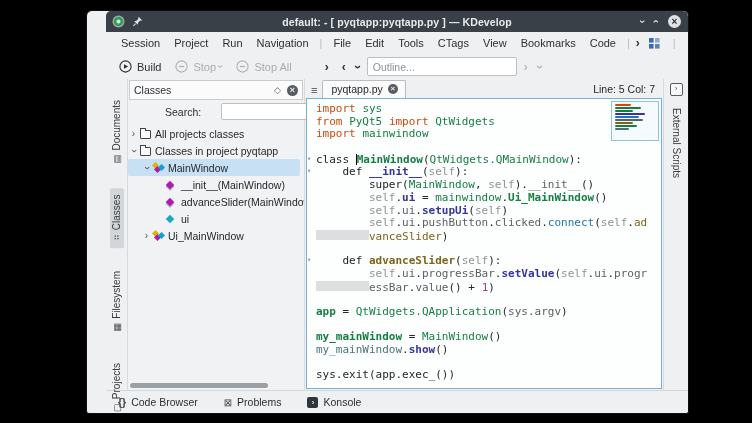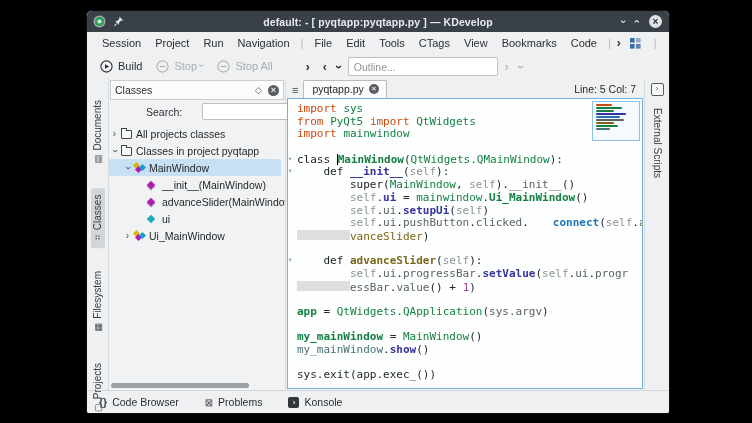--- a/index.html
+++ b/index.html
@@ -1,20 +1,20 @@
 <!DOCTYPE html>
 <html><head>
 <meta charset="utf-8">
 <style>
   html,body{margin:0;padding:0;background:#000;}
   .screen{position:relative;width:752px;height:423px;background:#000;overflow:hidden;
           font-family:"Liberation Sans",sans-serif;-webkit-font-smoothing:antialiased;}
   .window{position:absolute;left:86px;top:10px;width:582px;height:402px;
           background:#eff0f1;border:1px solid #0c0e10;border-radius:6px 6px 3px 3px;
-          box-shadow:0 4px 18px rgba(0,0,0,.65);display:flex;flex-direction:column;overflow:hidden;}
+          box-shadow:0 4px 18px rgba(0,0,0,.65);display:flex;flex-direction:column;overflow:hidden;padding-left:19px;}
   
   .titlebar{height:21px;background:#3a4047;display:flex;align-items:center;position:relative;
             border-radius:5px 5px 0 0;flex:0 0 auto;}
   .titlebar .tleft{position:absolute;left:6px;display:flex;align-items:center;gap:7px;}
   .title-text{width:100%;text-align:center;color:#e9ebed;font-size:10.5px;font-weight:bold;letter-spacing:.1px;}
   .titlebar .tright{position:absolute;right:7px;display:flex;align-items:center;gap:10px;}
   .chev{display:inline-block;color:#d7dadc;font-size:11px;font-weight:bold;line-height:1;}
   .chev.down{transform:rotate(90deg);}
   .chev.up{transform:rotate(-90deg);}
   .circle-x{display:inline-flex;align-items:center;justify-content:center;width:13px;height:13px;border-radius:50%;
@@ -23,21 +23,21 @@
   
   .menubar{height:22px;display:flex;align-items:center;padding:0 8px;gap:1px;font-size:11px;color:#2b2f33;flex:0 0 auto;}
   .menu-item{padding:2px 7px;border-radius:2px;}
   .menu-sep{color:#b7bbbe;padding:0 4px;}
   .menubar .spacer{flex:1;}
   .mb-right{display:flex;align-items:center;gap:9px;padding-right:2px;}
   .mb-right .ovf{color:#2b2f33;font-size:12px;font-weight:bold;}
   .area-btn{display:flex;align-items:center;gap:4px;font-size:11px;color:#2b2f33;}
   
   .toolbar{height:25px;display:flex;align-items:center;padding:0 8px;gap:4px;font-size:11px;color:#2b2f33;flex:0 0 auto;}
-  .tb-btn{display:flex;align-items:flex-start;gap:5px;padding:2px 5px;}
+  .tb-btn{display:flex;align-items:center;gap:5px;padding:2px 5px;}
   .tb-btn.disabled{color:#a9adb0;}
   .tb-caret{color:#a9adb0;font-size:10px;transform:rotate(90deg);display:inline-block;margin-left:-2px;}
   .tb-ovf{font-size:12px;font-weight:bold;margin:0 6px 0 24px;}
   .tb-input{height:17px;border:1px solid #bcc0c3;border-radius:2px;background:#fff;font-size:10.5px;
             font-family:"Liberation Sans",sans-serif;color:#2b2f33;padding:0 5px;outline:none;}
   .tb-input::placeholder{color:#8f9begray;color:#8f94 98;}
   .tb-input::placeholder{color:#8f9498;}
   .nav-chev{font-size:12px;font-weight:bold;margin:0 3px;}
   .nav-chev.rot{transform:rotate(90deg);display:inline-block;}
   .nav-chev.dis{color:#b4b8bb;}
@@ -96,21 +96,21 @@
         font-size:11px;line-height:12.7px;white-space:pre;}
   .cl{position:relative;padding-left:9px;height:12.7px;}
   .fold-mark{position:absolute;left:0px;top:2px;font-size:7px;color:#8a97a0;line-height:1;}
   .wrapfill{display:inline-block;width:53px;height:10px;background:#dcdee0;}
   .sg-kw{color:#cb4a0e;}
   .sg-mod{color:#157f43;}
   .sg-mb{color:#157f43;font-weight:bold;}
   .sg-dk{font-weight:normal;color:#1b1e20;}
   .sg-cd{font-weight:bold;color:#157f43;}
   .sg-fn{font-weight:bold;color:#35359c;}
-  .sg-cn{font-weight:bold;color:#2076b4;margin-left:24px;}
+  .sg-cn{font-weight:normal;color:#2076b4;}
   .sg-sf{color:#8f9396;}
   .sg-at{color:#5c6165;}
   .sg-pl{color:#24282b;}
   .sg-ol{color:#7b6618;}
   .sg-ob{color:#7b6618;font-weight:bold;}
   .sg-nm{color:#a23c93;}
   .sg-vd{color:#157f43;font-weight:bold;}
   .sg-vu{color:#4b7276;}
   .sg-cur{display:inline-block;width:1px;height:11px;background:#000;vertical-align:-2px;}
   .minimap{position:absolute;right:2px;top:2px;width:40px;height:34px;border:1px solid #8fc3e4;

